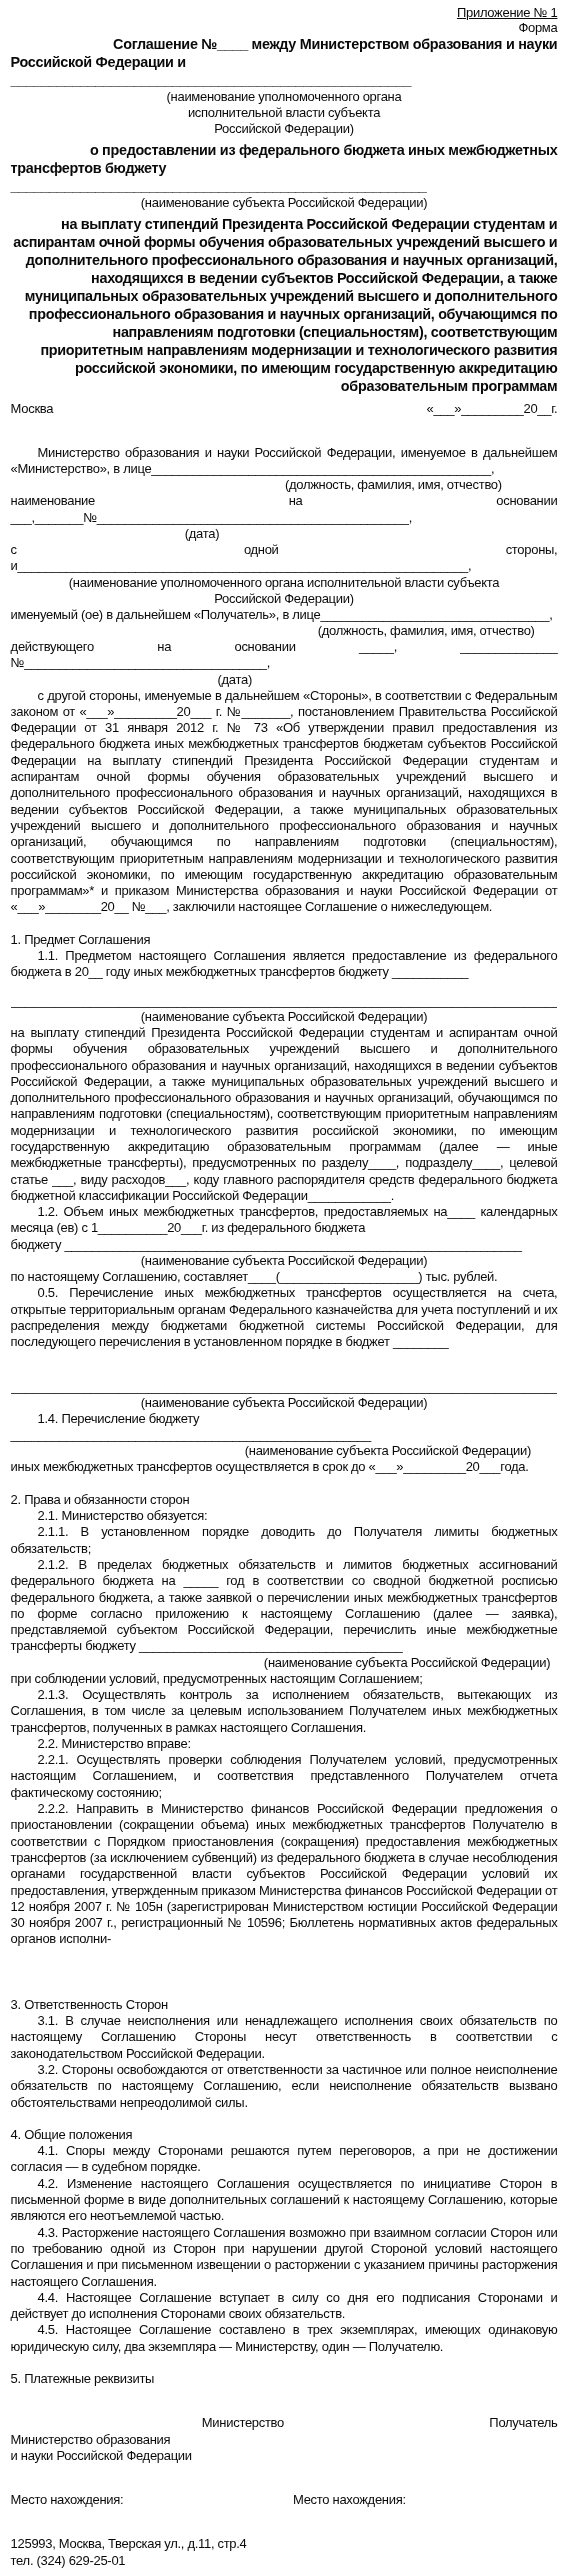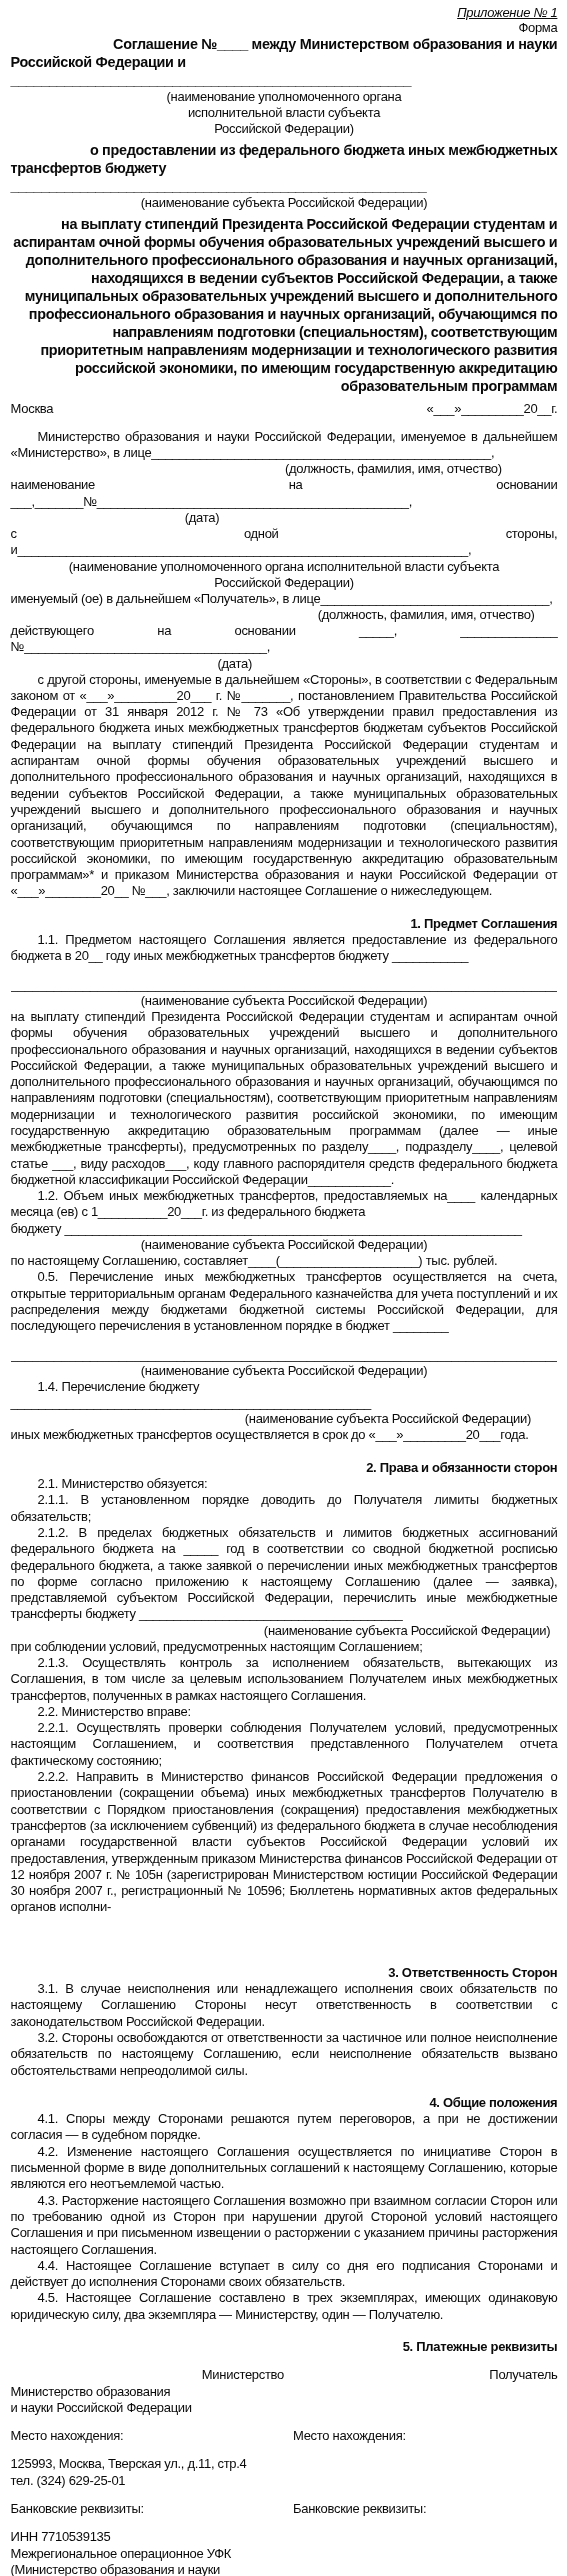--- a/index.html
+++ b/index.html
@@ -4,39 +4,39 @@
 <style>
   html,body{margin:0;padding:0;background:#fff;}
   .page{
     width:568px; box-sizing:border-box;
     padding:4.6px 10.6px 30px 10.6px;
     font-family:"Liberation Sans", sans-serif;
     font-size:13px; line-height:16.3px; letter-spacing:-0.3px;
     color:#0a0a0a; background:#fff;
   }
   .hdr{text-align:right; line-height:15px;}
-  .u{text-decoration:underline;font-style:italic;}
+  .u{text-decoration:underline;}
   .center{text-align:right;}
   .just{text-align:justify;}
   .ind{text-indent:27px;}
   .pre{white-space:pre-line;}
   .tl{font-size:14.4px; line-height:18px; font-weight:bold;}
   .cap{line-height:16px;}
   .cap-c{text-align:center;}
   .cap-off40{margin-left:40%; text-align:center;}
   .cap-off52{margin-left:52%; text-align:center;}
   .cap-off45{margin-left:45%; text-align:center;}
   .cap-off38{margin-left:38%; text-align:center;}
   .cap-date1{margin-left:26%; width:18%; text-align:center;}
   .cap-date2{margin-left:32%; width:18%; text-align:center;}
-  .h{font-weight:bold; text-align:right; margin-top:16px;}
+  .h{font-weight:normal; text-align:left; margin-top:16px;}
   .h-big-gap{margin-top:49px;}
   .rule{letter-spacing:0; overflow:hidden; white-space:nowrap;}
   .dateline{display:flex; justify-content:space-between; margin-top:6px;}
-  .mt8{margin-top:4px;} .mt16{margin-top:12px;} .mt21{margin-top:12px;}
+  .mt8{margin-top:4px;} .mt16{margin-top:12px;} .mt21{margin-top:28px;}
   .cols{display:flex;}
   .col{width:50%; box-sizing:border-box;}
   .col-r{padding-left:9px;}
   .align-end{align-items:flex-end;}
 </style>
 </head>
 <body>
 
 <div class="page">
 

